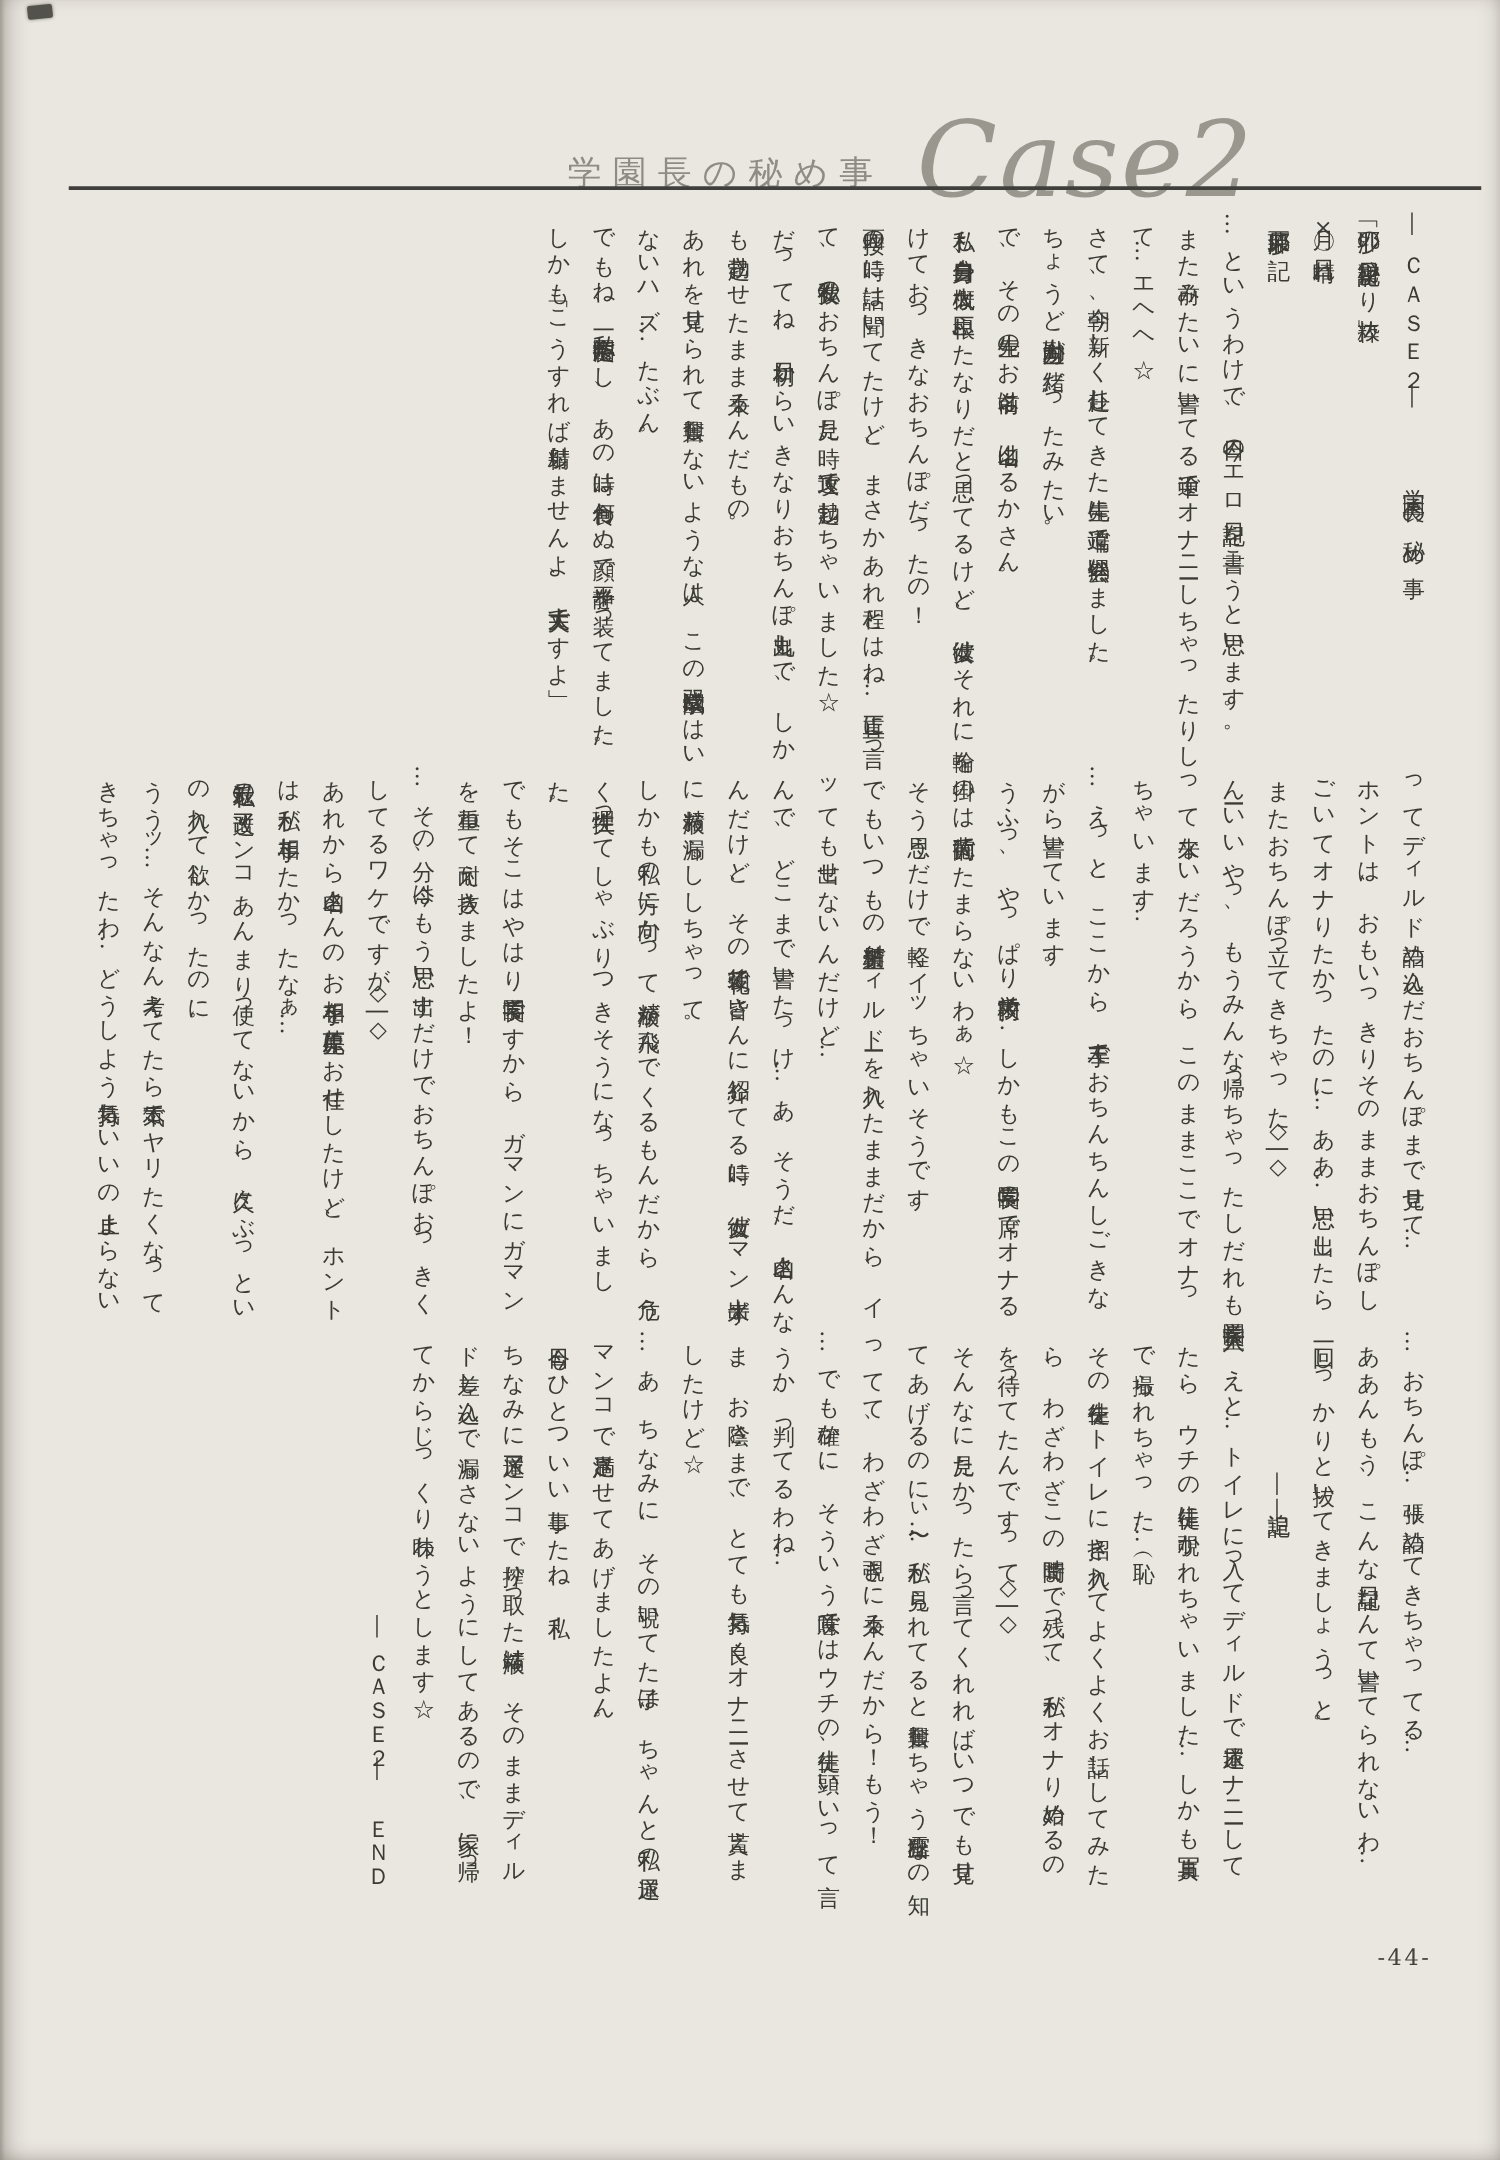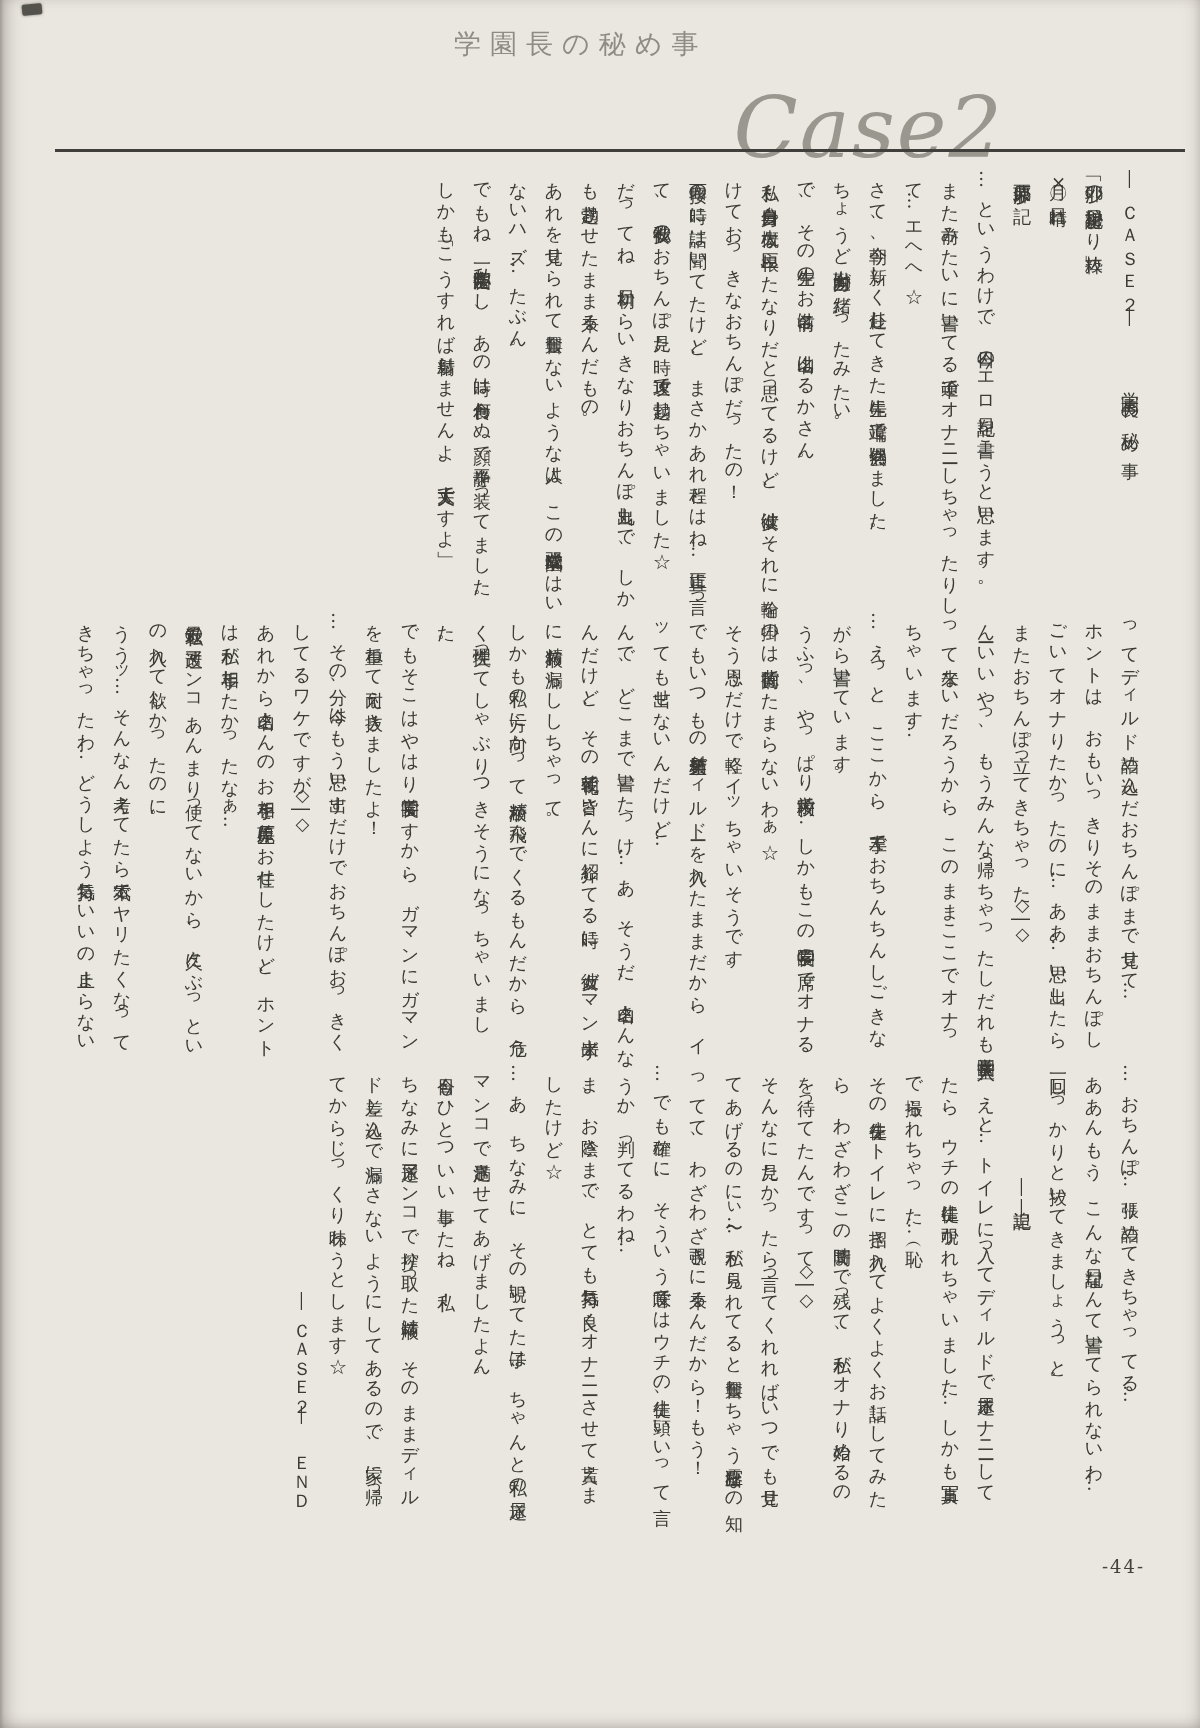--- a/index.html
+++ b/index.html
@@ -7,21 +7,21 @@
     position:relative;
     width:1200px;height:1728px;
     background:#eae7e0;
     overflow:hidden;
     font-family:"DejaVu Serif","Liberation Serif",serif;
     box-shadow:inset 14px 0 22px -14px rgba(60,55,45,.55), inset -10px 0 18px -12px rgba(60,55,45,.35), inset 0 -10px 18px -12px rgba(60,55,45,.3);
   }
   
   #hdr{
     position:absolute;top:40px;right:196px;
-    display:flex;align-items:flex-start;
+    display:flex;align-items:flex-end;
   }
   #series{
     font-size:27px;color:#8f8c85;letter-spacing:9px;
     margin-right:26px;transform:translateY(-14px);
   }
   #case{
     font-size:84px;font-style:italic;color:#9a978f;
     line-height:1;letter-spacing:2px;margin-top:46px;
   }
   #rule{

